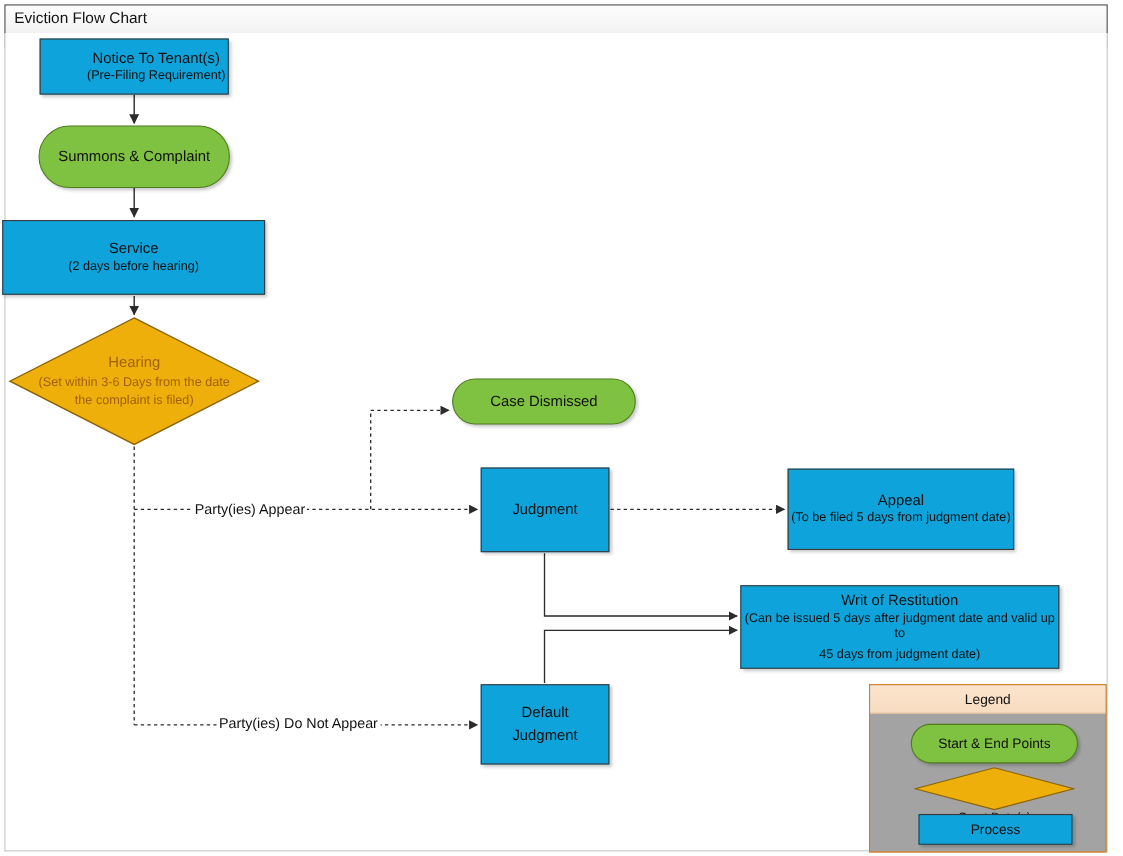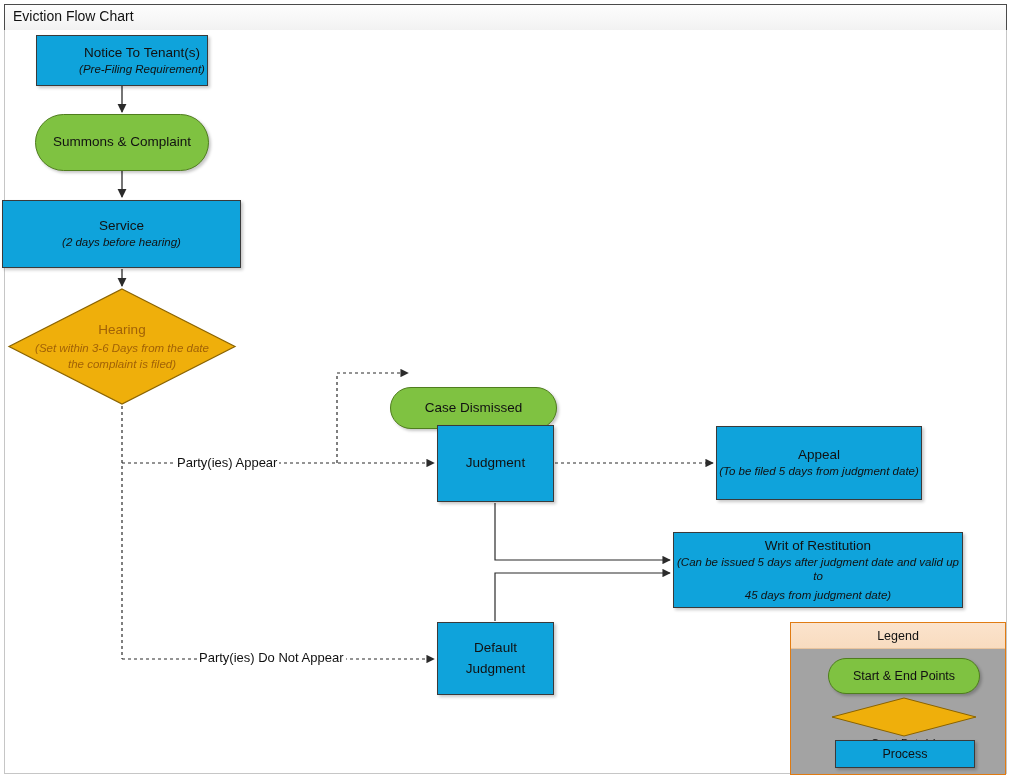--- a/index.html
+++ b/index.html
@@ -27,21 +27,21 @@
   
   .node{
     position:absolute;box-sizing:border-box;display:flex;flex-direction:column;
     align-items:center;justify-content:center;text-align:center;
     color:#111;line-height:1.25;
     box-shadow:2px 2px 3px rgba(0,0,0,.22);
   }
   .proc{background:#0fa3db;border:1px solid #3a3a3a;}
   .term{background:#7fc241;border:1px solid #4f7d1e;border-radius:30px;}
   .lbl-main{font-size:13.5px;}
-  .lbl-sub{font-size:11.5px;font-style:italic;}
+  .lbl-sub{font-size:11.5px;}
   .two-line .lbl-main{font-size:13.5px;}
 
   
   .diamond{position:absolute;}
   .diamond .dshape{position:absolute;left:0;top:0;width:100%;height:100%;}
   .diamond .dtext{
     position:absolute;left:0;top:0;width:100%;height:100%;
     display:flex;flex-direction:column;align-items:center;justify-content:center;
     text-align:center;color:#a16207;line-height:1.45;
   }
@@ -139,21 +139,21 @@
     <svg class="dshape" viewBox="0 0 230 119" xmlns="http://www.w3.org/2000/svg">
       <polygon points="115,2 228,59.5 115,117 2,59.5" fill="#efaf0b" stroke="#8a6300" stroke-width="1.2"></polygon>
     </svg>
     <div class="dtext">
       <div class="lbl-main">Hearing</div>
       <div class="lbl-sub">(Set within 3-6 Days from the date</div>
       <div class="lbl-sub">the complaint is filed)</div>
     </div>
   </div>
 
-  <div class="node term" style="left:390px;top:344px;width:167px;height:42px;margin-top:43px;">
+  <div class="node term" style="left:411px;top:344px;width:167px;height:42px;">
     <div class="lbl-main">Case Dismissed</div>
   </div>
 
   <div class="node proc" style="left:437px;top:425px;width:117px;height:77px;">
     <div class="lbl-main">Judgment</div>
   </div>
 
   <div class="node proc" style="left:716px;top:426px;width:206px;height:74px;">
     <div class="lbl-main">Appeal</div>
     <div class="lbl-sub">(To be filed 5 days from judgment date)</div>

